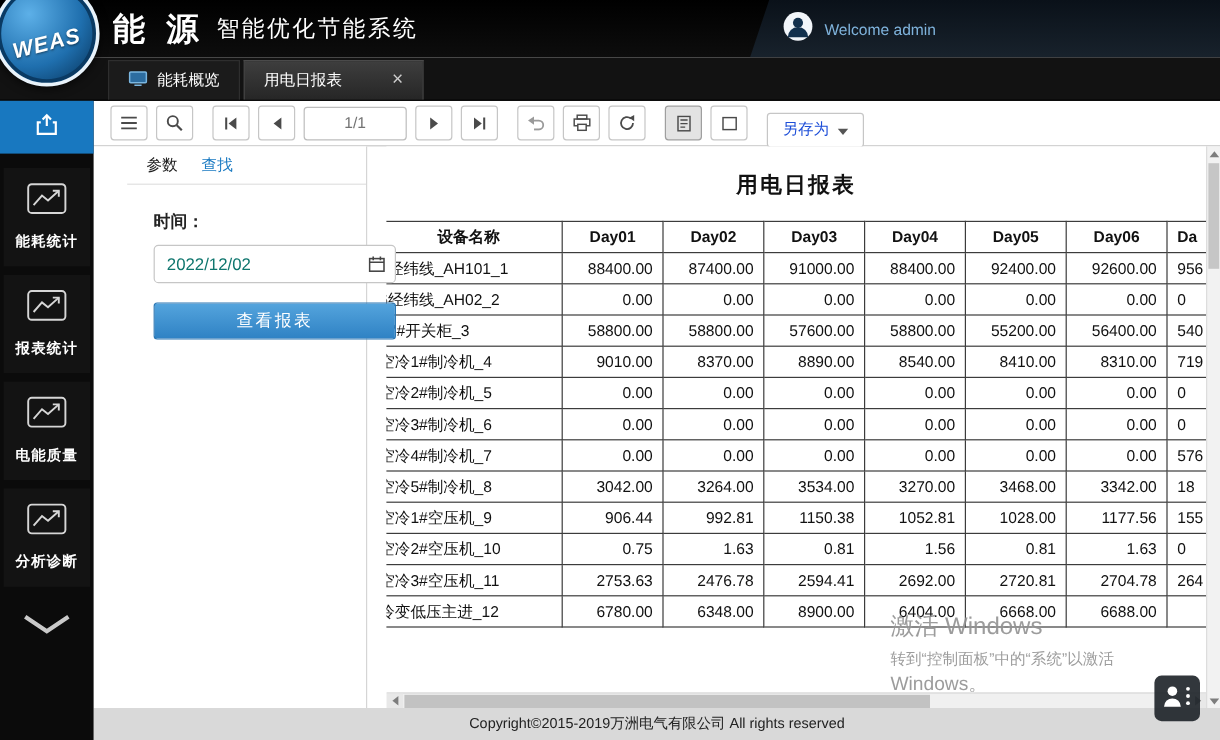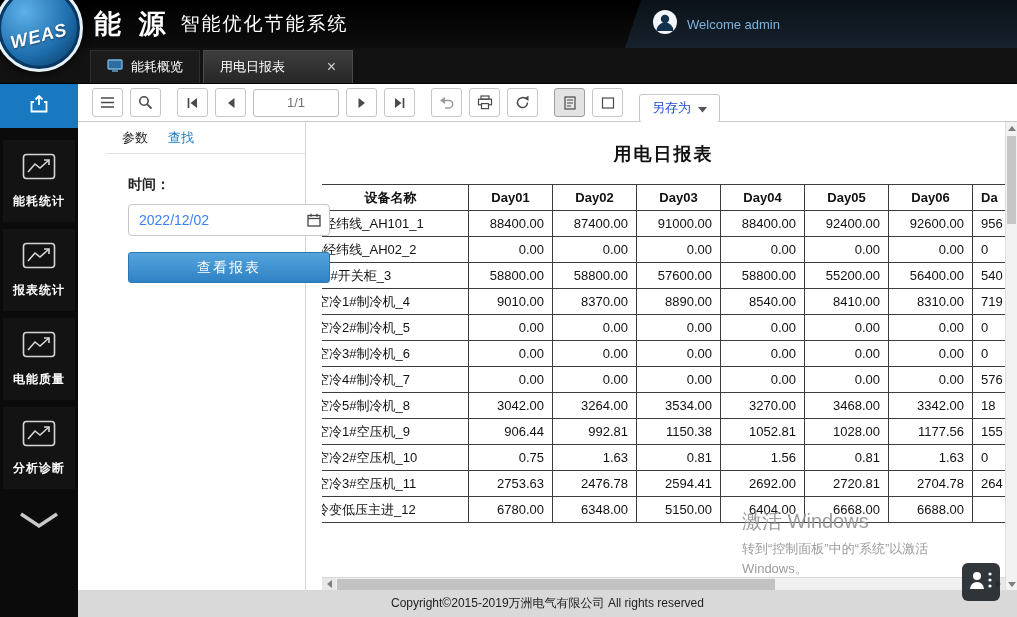--- a/index.html
+++ b/index.html
@@ -63,21 +63,21 @@
   .param-panel { position:absolute; left:62px; top:122px; width:244px; height:468px;
     background:#fff; border-right:1px solid #d5d5d5; z-index:3;padding-left:44px; }
   .panel-tabs { height:32px; border-bottom:1px solid #e0e0e0; display:flex; align-items:center;
     padding-left:16px; gap:20px; }
   .ptab { font-size:13px; cursor:pointer; }
   .ptab.active { color:#222; }
   .ptab.link { color:#1a7ac2; }
   .time-label { margin:22px 0 10px 22px; font-size:14px; font-weight:bold; color:#222; }
   .date-wrap { position:relative; margin-left:22px; width:202px; }
   .date-input { width:100%; height:32px; border:1px solid #c6c6c6; border-radius:4px;
-    padding:0 30px 0 10px; font-size:14px; font-family:inherit; color:#3b82f6; }
+    padding:0 30px 0 10px; font-size:14px; font-family:inherit; color:#0f766e; }
   .cal { position:absolute; right:9px; top:9px; cursor:pointer; }
   .view-btn { margin:16px 0 0 22px; width:202px; height:31px;
     background:linear-gradient(180deg,#54a4dd,#2f82c4); color:#fff; font-size:14px;
     border:1px solid #2b77b4; border-radius:3px; cursor:pointer; font-family:inherit; letter-spacing:2px; }
 
   
   .report { position:absolute; left:322px; top:122px; width:683px; height:468px; background:#fff; overflow:hidden; }
   .report-title { text-align:center; margin-top:20px; font-size:18px; font-weight:bold; color:#111; letter-spacing:2px; }
   .report-subtitle { text-align:center; margin-top:16px; font-size:13px; color:#111; }
   .report-table { border-collapse:collapse; margin-top:18px; margin-left:-10px; table-layout:fixed; width:744px; }
@@ -108,21 +108,21 @@
 
   
   .footer { position:absolute; left:78px; top:590px; width:939px; height:27px; background:#d9d9d9;
     display:flex; align-items:center; justify-content:center; font-size:12px; color:#222; z-index:4; }
 
   
   .watermark { position:absolute; left:742px; top:508px; z-index:30; pointer-events:none;
     color:rgba(142,142,142,.88); text-shadow:0 1px 2px rgba(255,255,255,.35); }
   .wm1 { font-size:20px; }
   .wm2 { font-size:13px; margin-top:5px; }
-  .wm3 { font-size:13px; margin-top:2px; }
+  .wm3 { font-size:16px; margin-top:2px; }
 
   
   .chat-widget { position:absolute; left:962px; top:563px; width:38px; height:38px;
     background:rgba(33,38,43,.92); border-radius:6px; z-index:50;
     display:flex; align-items:center; justify-content:center; cursor:pointer; }
 </style>
 </head>
 <body>
 
 <div>
@@ -443,21 +443,21 @@
             <td class="num">2594.41</td>
             <td class="num">2692.00</td>
             <td class="num">2720.81</td>
             <td class="num">2704.78</td>
             <td class="num partial">264</td>
           </tr>
           <tr>
             <td class="name-col">冷变低压主进_12</td>
             <td class="num">6780.00</td>
             <td class="num">6348.00</td>
-            <td class="num">5150.00</td>
+            <td class="num">8900.00</td>
             <td class="num">6404.00</td>
             <td class="num">6668.00</td>
             <td class="num">6688.00</td>
             <td class="num partial"></td>
           </tr>
         </tbody>
     </table>
     <div class="h-scroll">
       <div class="h-arrow left"></div>
       <div class="h-thumb"></div>

